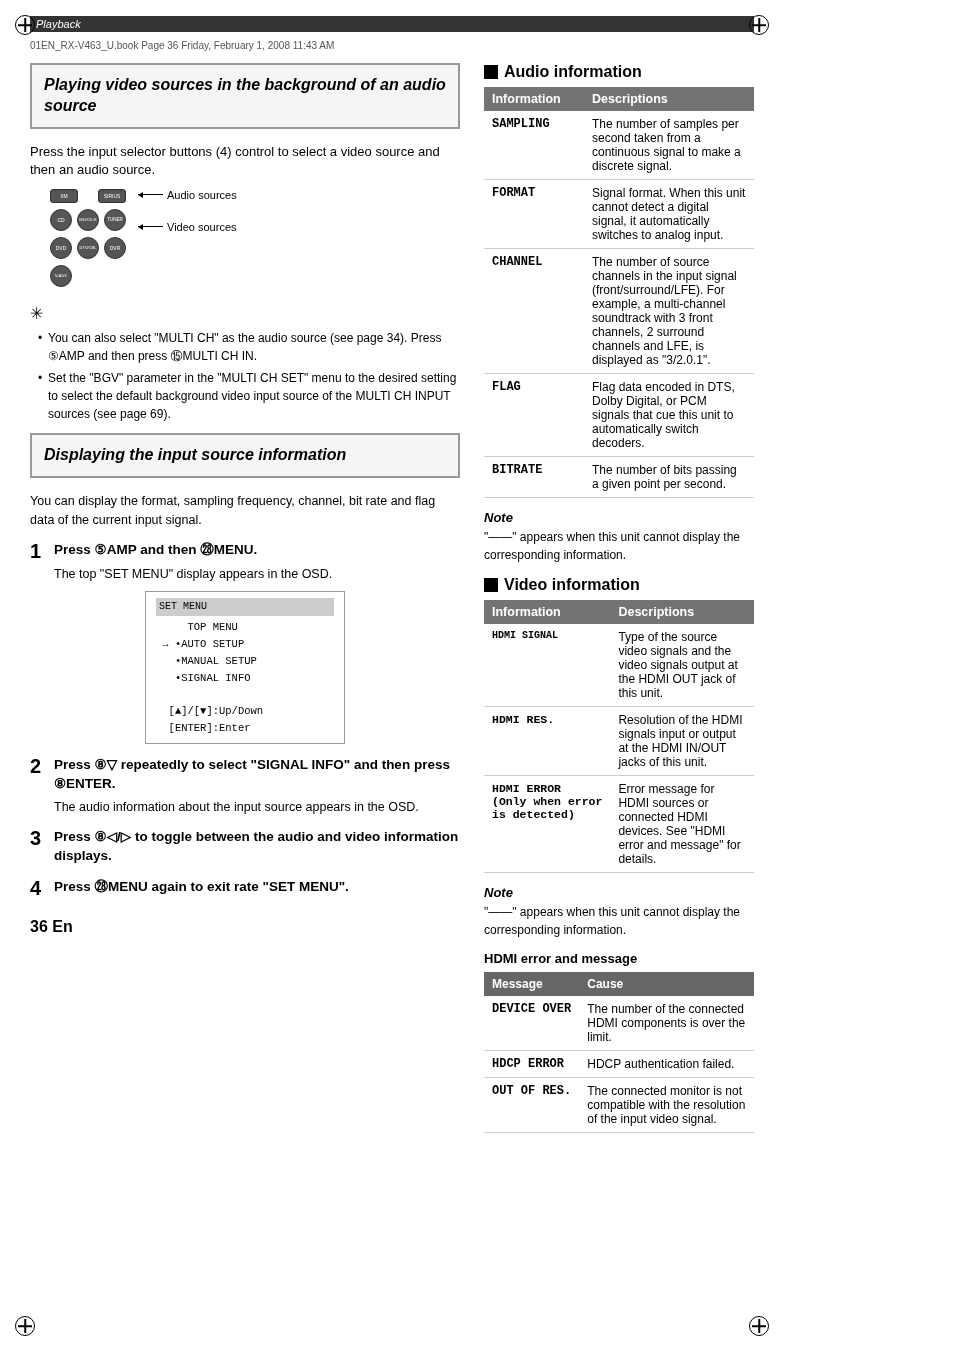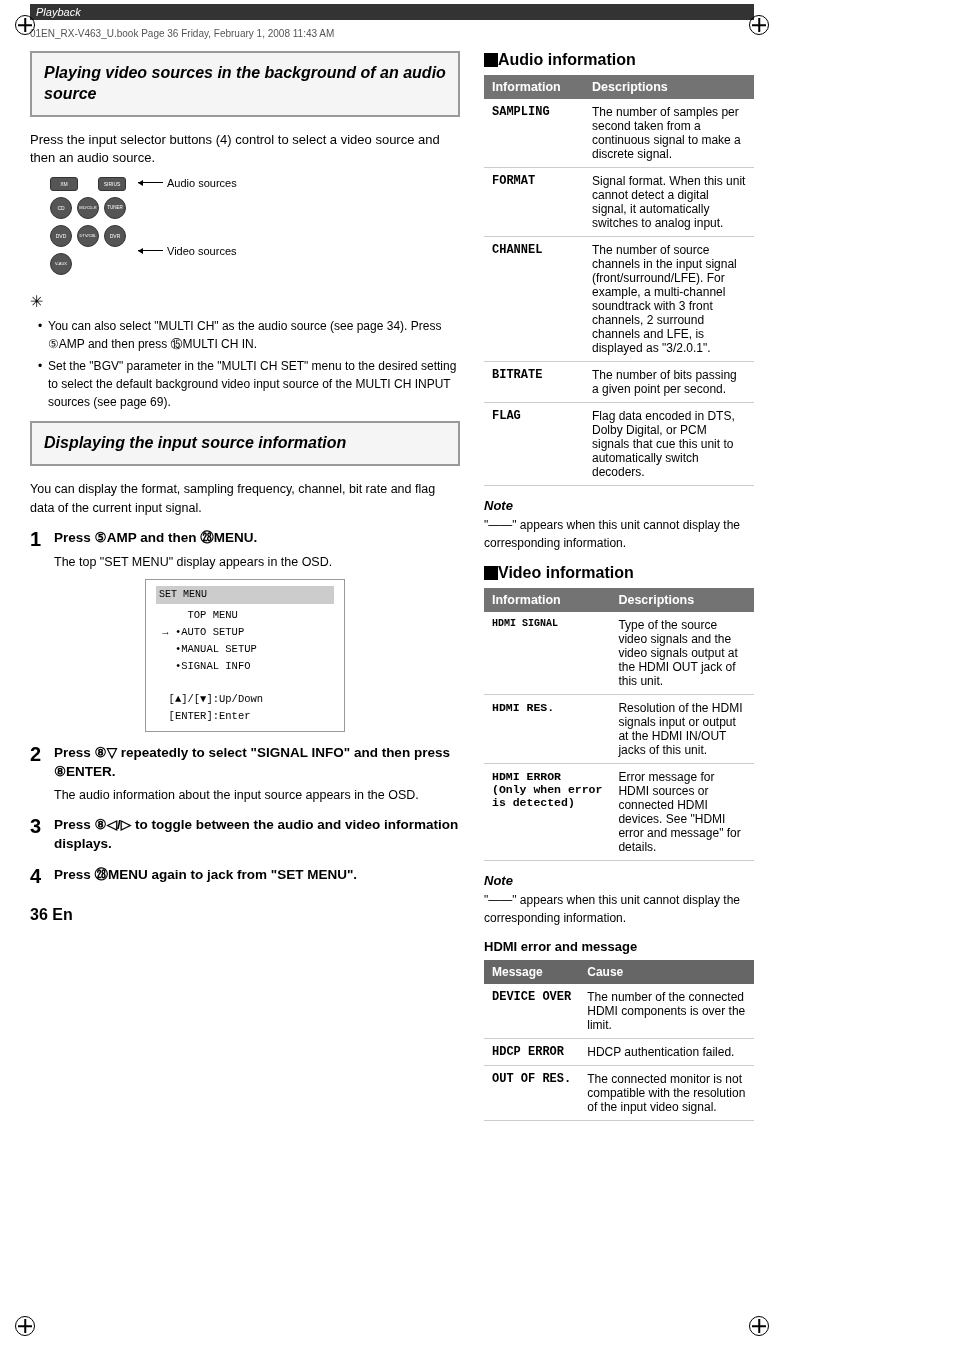--- a/index.html
+++ b/index.html
@@ -9,21 +9,21 @@
       background: #fff;
       font-family: Arial, Helvetica, sans-serif;
       font-size: 13px;
       color: #000;
       position: relative;
     }
     .page-container {
       width: 784px;
       min-height: 1351px;
       background: #fff;
-      padding: 4px 30px;
+      padding: 16px 30px;
       position: relative;
     }
     
     .corner-mark {
       position: absolute;
       width: 20px;
       height: 20px;
       border: 1.5px solid #000;
       border-radius: 50%;
     }
@@ -174,20 +174,21 @@
     
     .page-num {
       font-size: 16px;
       font-weight: bold;
       margin-top: 20px;
     }
     
     .section-heading {
       display: flex;
       align-items: center;
+      gap: 6px;
       margin-bottom: 6px;
     }
     .black-square {
       width: 14px;
       height: 14px;
       background: #000;
       flex-shrink: 0;
     }
     .section-heading h3 {
       font-size: 16px;
@@ -300,21 +301,21 @@
     .btn-rnd {
       width: 22px;
       height: 22px;
       border-radius: 50%;
       background: #555;
       border: 1.5px solid #333;
     }
     .label-arrows {
       display: flex;
       flex-direction: column;
-      justify-content: space-between;
+      justify-content: flex-start;
       height: 80px;
       margin-left: 6px;
     }
     .lbl-item {
       display: flex;
       align-items: center;
       gap: 4px;
       font-size: 10.5px;
     }
     .horiz-line {
@@ -472,21 +473,21 @@
       <div class="step">
         <div class="step-header">
           <span class="step-num">3</span>
           <span class="step-title">Press ⑧◁/▷ to toggle between the audio and video information displays.</span>
         </div>
       </div>
 
       <div class="step">
         <div class="step-header">
           <span class="step-num">4</span>
-          <span class="step-title">Press ㉘MENU again to jack from "SET MENU".</span>
+          <span class="step-title">Press ㉘MENU again to exit rate "SET MENU".</span>
         </div>
       </div>
 
       <div class="page-num">36 En</div>
 
     </div>
 
     <div class="right-col">
 
       <div class="section-heading">
@@ -508,26 +509,26 @@
             </tr>
             <tr>
               <td>FORMAT</td>
               <td>Signal format. When this unit cannot detect a digital signal, it automatically switches to analog input.</td>
             </tr>
             <tr>
               <td>CHANNEL</td>
               <td>The number of source channels in the input signal (front/surround/LFE). For example, a multi-channel soundtrack with 3 front channels, 2 surround channels and LFE, is displayed as "3/2.0.1".</td>
             </tr>
             <tr>
+              <td>FLAG</td>
+              <td>Flag data encoded in DTS, Dolby Digital, or PCM signals that cue this unit to automatically switch decoders.</td>
+            </tr>
+            <tr>
               <td>BITRATE</td>
               <td>The number of bits passing a given point per second.</td>
-            </tr>
-            <tr>
-              <td>FLAG</td>
-              <td>Flag data encoded in DTS, Dolby Digital, or PCM signals that cue this unit to automatically switch decoders.</td>
             </tr>
           </tbody>
       </table>
 
       <div class="note-box">
         <div class="note-title">Note</div>
         <div class="note-text">"——" appears when this unit cannot display the corresponding information.</div>
       </div>
 
       <div class="section-heading">

